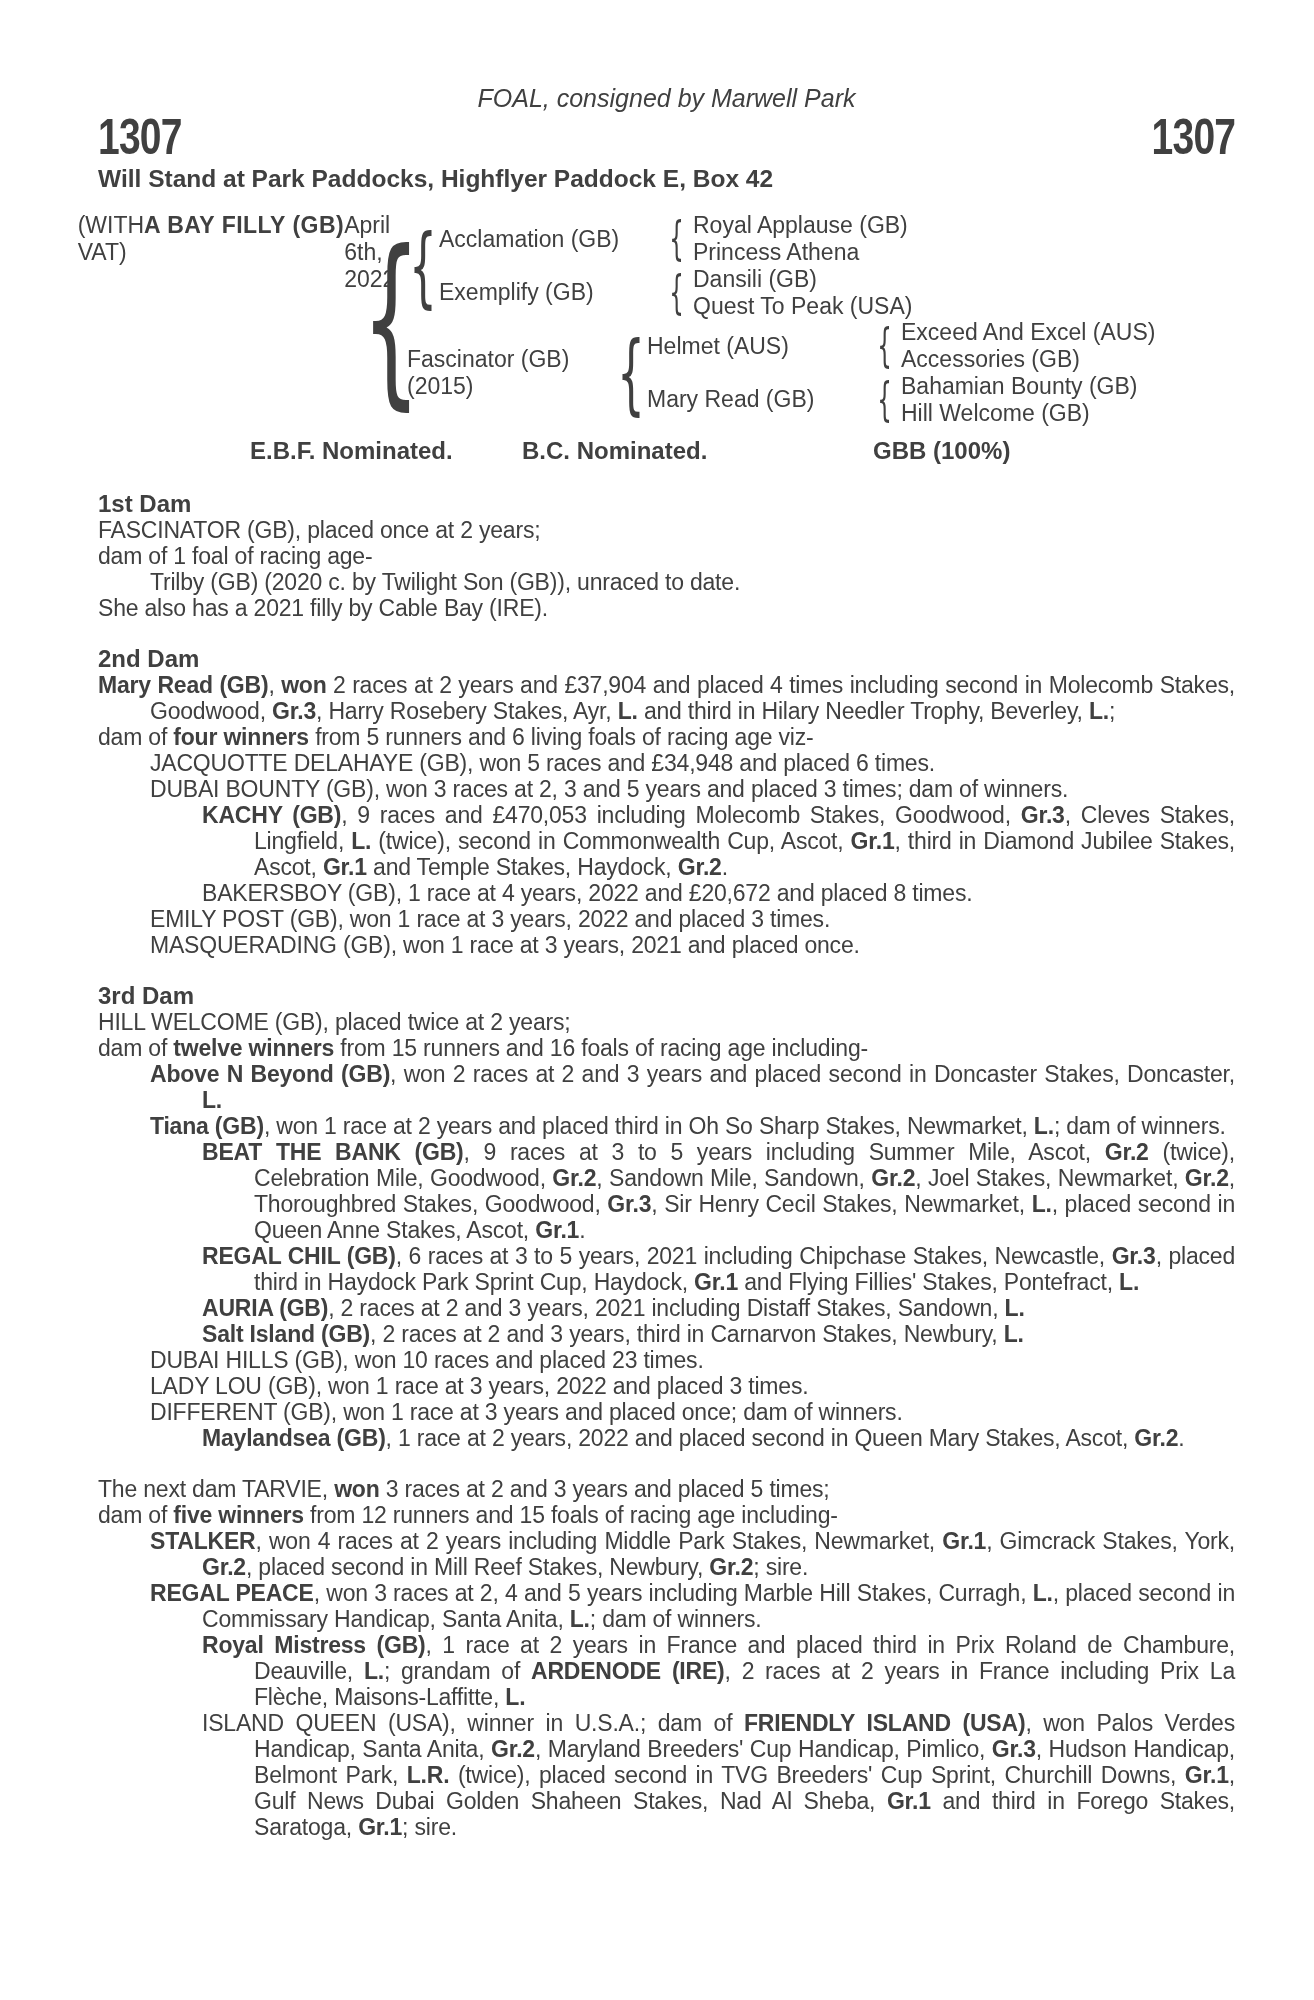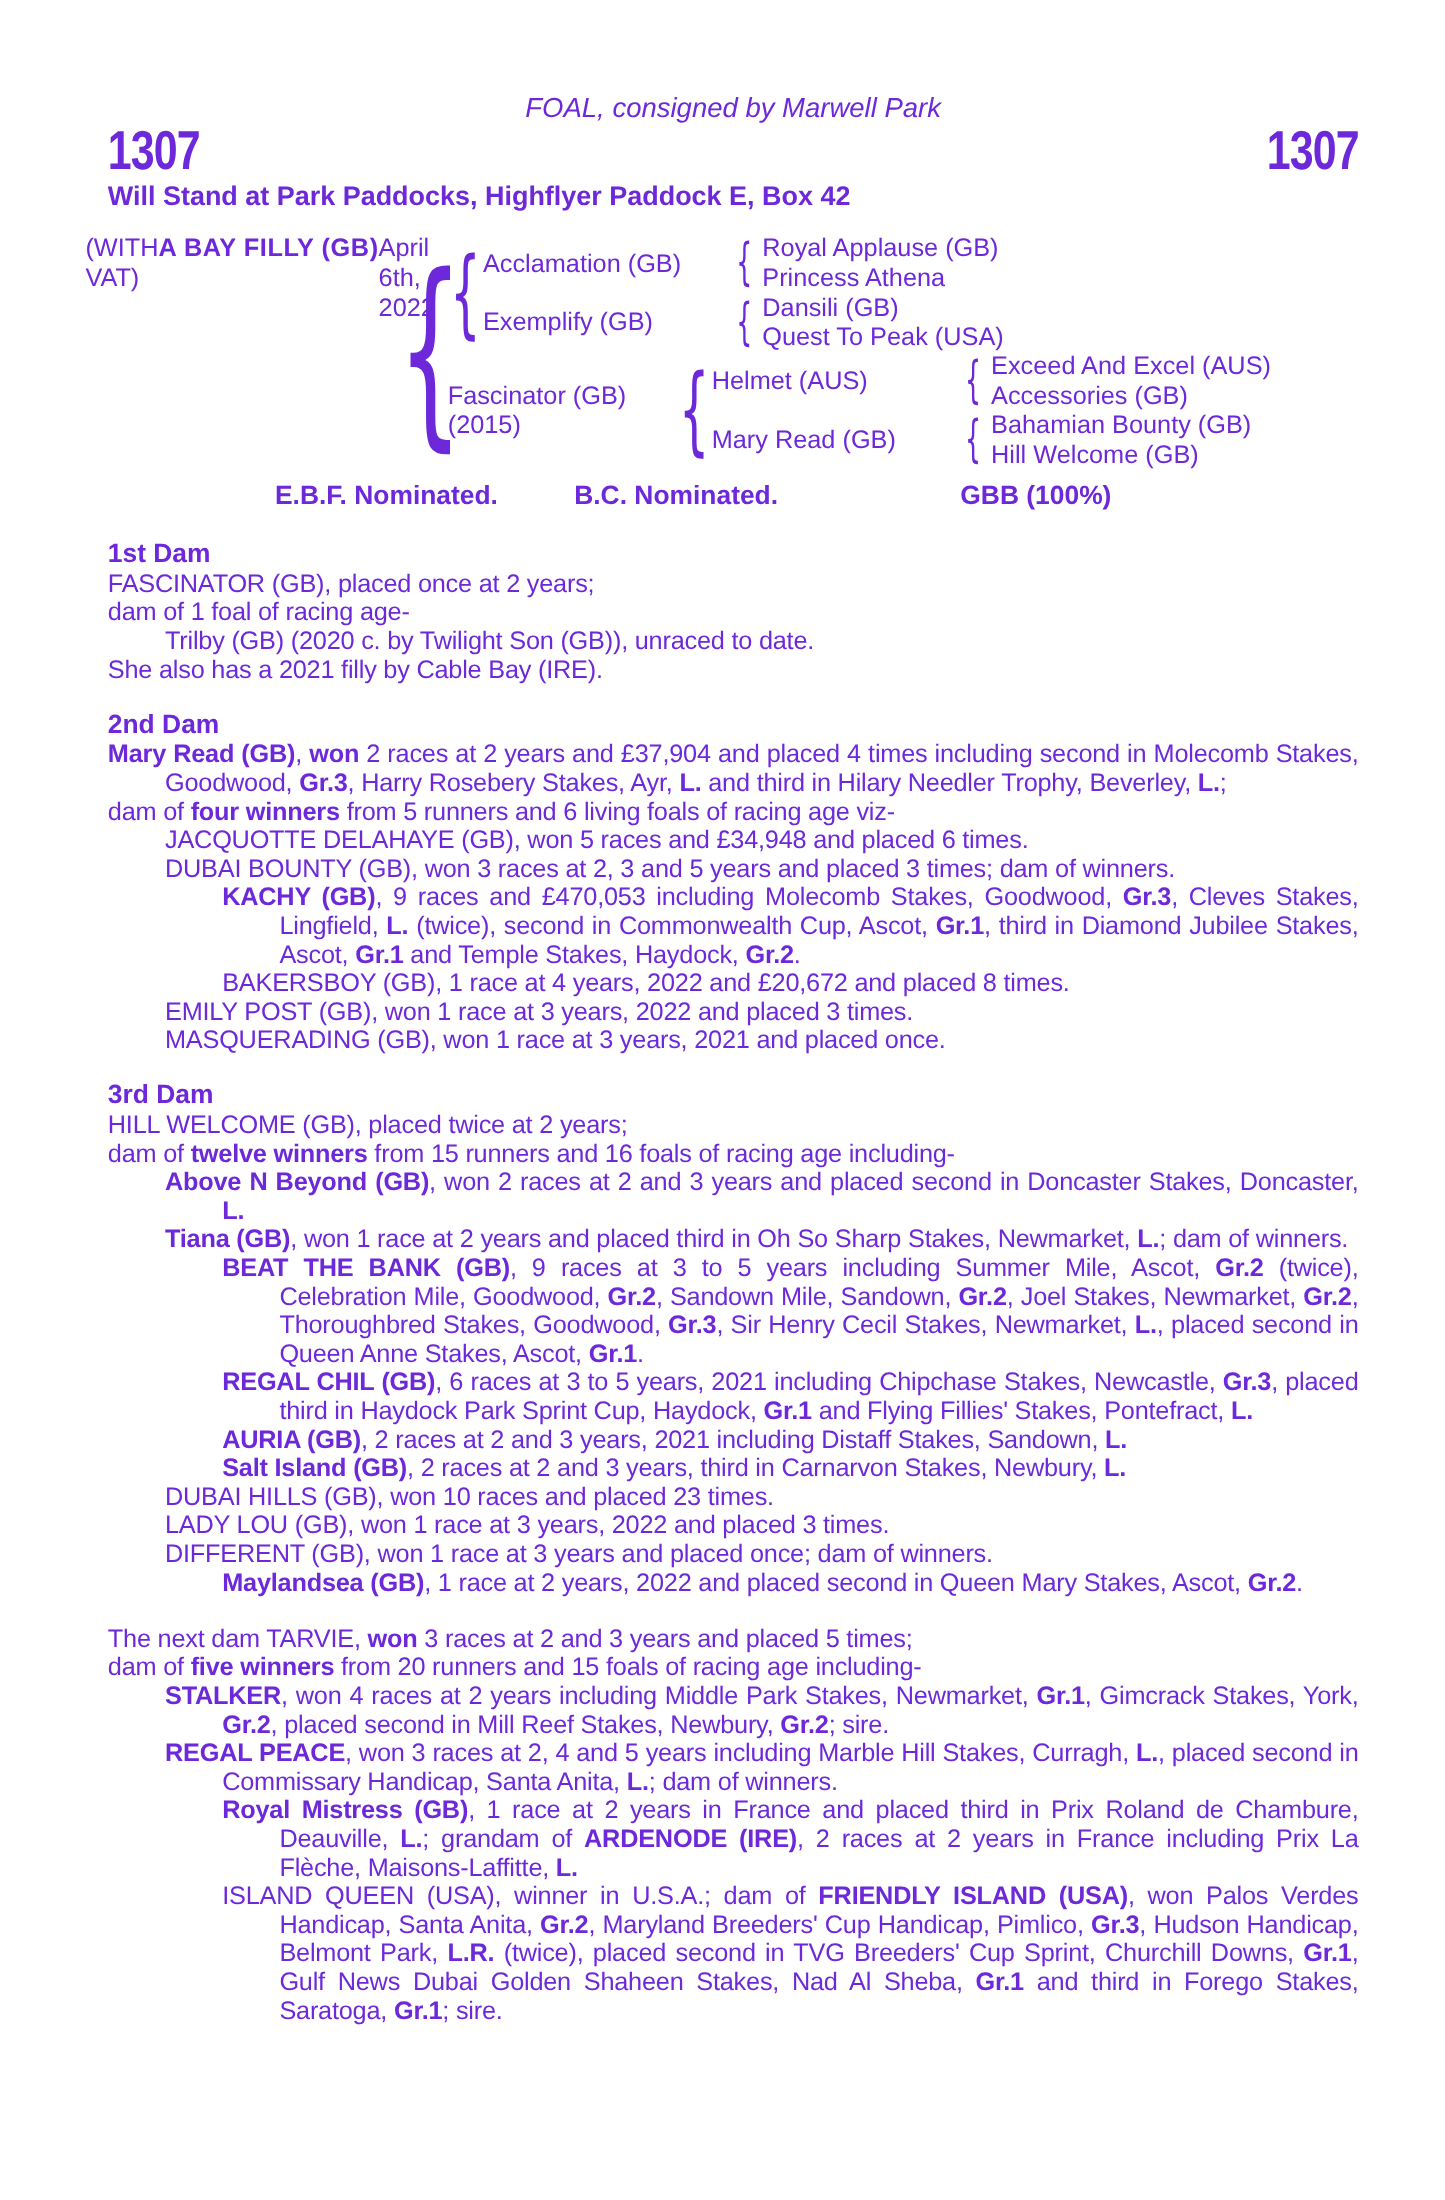--- a/index.html
+++ b/index.html
@@ -2,21 +2,21 @@
 <html><head>
 <meta charset="utf-8">
 <title>Catalogue Page</title>
 <style>
   html,body { margin:0; padding:0; background:#d9d9d9; }
   .page {
     position:relative;
     width:1314px; height:2000px;
     margin:0 auto;
     background:#ffffff;
-    color:#6d28d9;
+    color:#404040;
     font-family:"Liberation Sans","DejaVu Sans",sans-serif;
     font-size:23px; line-height:26px;
     box-sizing:border-box;
     padding:84px 79px 0 98px;
     overflow:hidden;
   }
   
   .consign { text-align:center; font-style:italic; font-size:25px; line-height:28px; }
   .lot-row { display:flex; justify-content:space-between; align-items:flex-start; height:48px; margin-top:2px; }
   .lot { display:inline-block; font-weight:bold; font-size:50px; line-height:46px; letter-spacing:-1px; }
@@ -181,21 +181,21 @@
         <p class="para i2"><span class="b">REGAL CHIL (GB)</span><span>, 6 races at 3 to 5 years, 2021 including Chipchase Stakes, Newcastle, </span><span class="b">Gr.3</span><span>, placed third in Haydock Park Sprint Cup, Haydock, </span><span class="b">Gr.1</span><span> and Flying Fillies' Stakes, Pontefract, </span><span class="b">L.</span></p>
         <p class="para i2"><span class="b">AURIA (GB)</span><span>, 2 races at 2 and 3 years, 2021 including Distaff Stakes, Sandown, </span><span class="b">L.</span></p>
         <p class="para i2"><span class="b">Salt Island (GB)</span><span>, 2 races at 2 and 3 years, third in Carnarvon Stakes, Newbury, </span><span class="b">L.</span></p>
         <p class="para i1"><span class="i">DUBAI HILLS (GB)</span><span>, won 10 races and placed 23 times.</span></p>
         <p class="para i1"><span class="i">LADY LOU (GB)</span><span>, won 1 race at 3 years, 2022 and placed 3 times.</span></p>
         <p class="para i1"><span class="i">DIFFERENT (GB)</span><span>, won 1 race at 3 years and placed once; dam of winners.</span></p>
         <p class="para i2"><span class="b">Maylandsea (GB)</span><span>, 1 race at 2 years, 2022 and placed second in Queen Mary Stakes, Ascot, </span><span class="b">Gr.2</span><span>.</span></p>
       </section>
       <section class="section">
         <p class="para i0"><span>The next dam </span><span class="i">TARVIE</span><span>, </span><span class="b">won</span><span> 3 races at 2 and 3 years and placed 5 times;</span></p>
-        <p class="para i0"><span>dam of </span><span class="b">five winners</span><span> from 20 runners and 15 foals of racing age including-</span></p>
+        <p class="para i0"><span>dam of </span><span class="b">five winners</span><span> from 12 runners and 15 foals of racing age including-</span></p>
         <p class="para i1"><span class="b">STALKER</span><span>, won 4 races at 2 years including Middle Park Stakes, Newmarket, </span><span class="b">Gr.1</span><span>, Gimcrack Stakes, York, </span><span class="b">Gr.2</span><span>, placed second in Mill Reef Stakes, Newbury, </span><span class="b">Gr.2</span><span>; sire.</span></p>
         <p class="para i1"><span class="b">REGAL PEACE</span><span>, won 3 races at 2, 4 and 5 years including Marble Hill Stakes, Curragh, </span><span class="b">L.</span><span>, placed second in Commissary Handicap, Santa Anita, </span><span class="b">L.</span><span>; dam of winners.</span></p>
         <p class="para i2"><span class="b">Royal Mistress (GB)</span><span>, 1 race at 2 years in France and placed third in Prix Roland de Chambure, Deauville, </span><span class="b">L.</span><span>; grandam of </span><span class="b">ARDENODE (IRE)</span><span>, 2 races at 2 years in France including Prix La Flèche, Maisons-Laffitte, </span><span class="b">L.</span></p>
         <p class="para i2"><span class="i">ISLAND QUEEN (USA)</span><span>, winner in U.S.A.; dam of </span><span class="b">FRIENDLY ISLAND (USA)</span><span>, won Palos Verdes Handicap, Santa Anita, </span><span class="b">Gr.2</span><span>, Maryland Breeders' Cup Handicap, Pimlico, </span><span class="b">Gr.3</span><span>, Hudson Handicap, Belmont Park, </span><span class="b">L.R.</span><span> (twice), placed second in TVG Breeders' Cup Sprint, Churchill Downs, </span><span class="b">Gr.1</span><span>, Gulf News Dubai Golden Shaheen Stakes, Nad Al Sheba, </span><span class="b">Gr.1</span><span> and third in Forego Stakes, Saratoga, </span><span class="b">Gr.1</span><span>; sire.</span></p>
       </section>
     </div>
 
 </div>
 
 </body></html>

